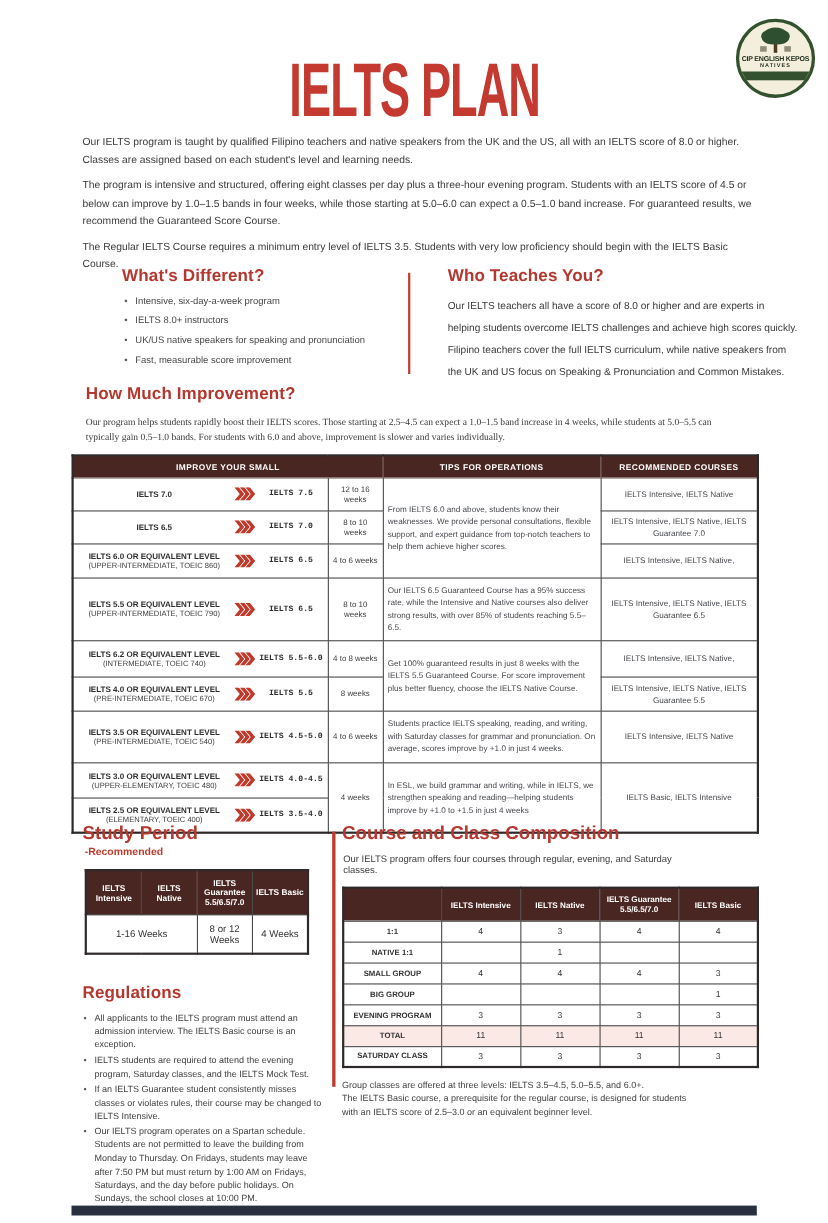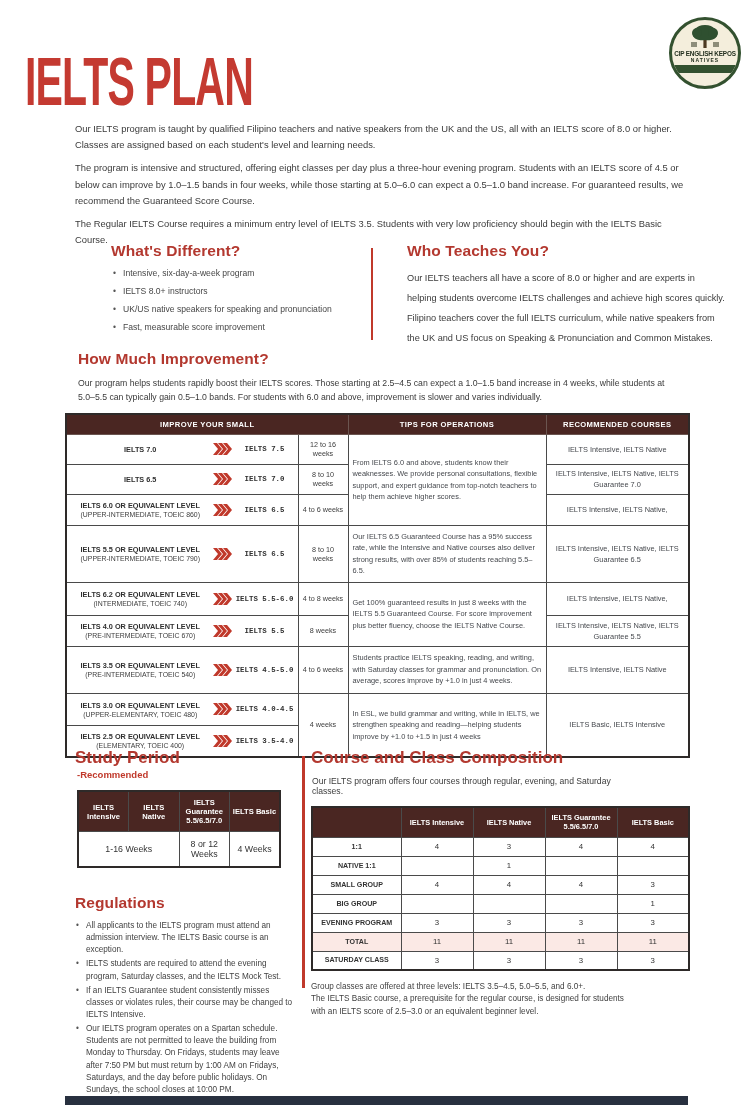--- a/index.html
+++ b/index.html
@@ -1,20 +1,20 @@
 <!DOCTYPE html>
 <html><head>
 <meta charset="utf-8">
 <style>
   html,body{margin:0;padding:0;background:#ffffff;}
   .page{position:relative;width:753px;height:1112px;background:#fff;overflow:hidden;
         font-family:"Liberation Sans","DejaVu Sans",sans-serif;color:#3d3d3d;}
 
   
-  .title-wrap{position:absolute;top:42px;left:0;width:753px;}
+  .title-wrap{position:absolute;top:42px;left:0;width:753px;text-align:center;}
   .main-title{display:inline-block;font-weight:800;font-size:50px;color:#c43a31;
               letter-spacing:-1px;transform:scale(0.82,1.38);transform-origin:center top;}
   .logo{position:absolute;top:17px;left:669px;width:72px;height:72px;border-radius:50%;
         background:#f4eedc;border:3px solid #33512f;box-sizing:border-box;
         display:flex;flex-direction:column;align-items:center;justify-content:flex-start;overflow:hidden;}
   .logo svg{margin-top:4px;}
   .logo-text{font-size:6.4px;font-weight:bold;color:#23301f;letter-spacing:-0.2px;white-space:nowrap;}
   .logo-sub{font-size:5px;font-weight:bold;color:#23301f;letter-spacing:1px;}
   .logo-band{width:100%;height:8px;background:#33512f;margin-top:2px;}
 
@@ -29,21 +29,21 @@
   .col-right{flex:1;padding-left:34px;}
   h2.sec{margin:0 0 8px 0;font-size:15.5px;font-weight:800;color:#b3382f;letter-spacing:0.1px;}
   .blist{list-style:none;margin:4px 0 0 0;padding:0;font-size:8.6px;color:#474747;}
   .cols1 .blist li{margin:0 0 8px 12px;position:relative;}
   .blist li:before{content:"•";position:absolute;left:-10px;color:#555;}
   .who-text{font-size:9.2px;line-height:2.18;color:#3a3a3a;margin-top:2px;}
 
   
   .improve{position:absolute;left:65px;top:350px;width:544px;}
   .improve h2{margin:0 0 8px 13px;}
-  .improve-intro{font-size:8.7px;line-height:1.62;color:#3a3a3a;margin:0 0 9px 13px;width:600px;}
+  .improve-intro{font-size:8.7px;line-height:1.62;color:#3a3a3a;margin:0 0 9px 13px;width:600px;font-family:Liberation Serif, serif;}
   table.main{border-collapse:collapse;width:623px;table-layout:fixed;}
   table.main th,table.main td{border:1px solid #4a4a4a;padding:2px 4px;box-sizing:border-box;}
   table.main{border:2px solid #2e2a29;}
   table.main thead th{background:#4a2622;color:#fff;font-size:7.6px;letter-spacing:0.4px;
                       font-weight:bold;height:20px;padding:2px;border-color:#6b5550;}
   td.score-cell{padding:2px 6px;}
   .score-inner{display:flex;align-items:center;justify-content:center;gap:3px;}
   .lv{flex:1;text-align:center;}
   .lv-name{font-size:7.3px;font-weight:bold;color:#2f2f2f;}
   .lv-sub{font-size:6.9px;color:#3c3c3c;margin-top:1px;}

